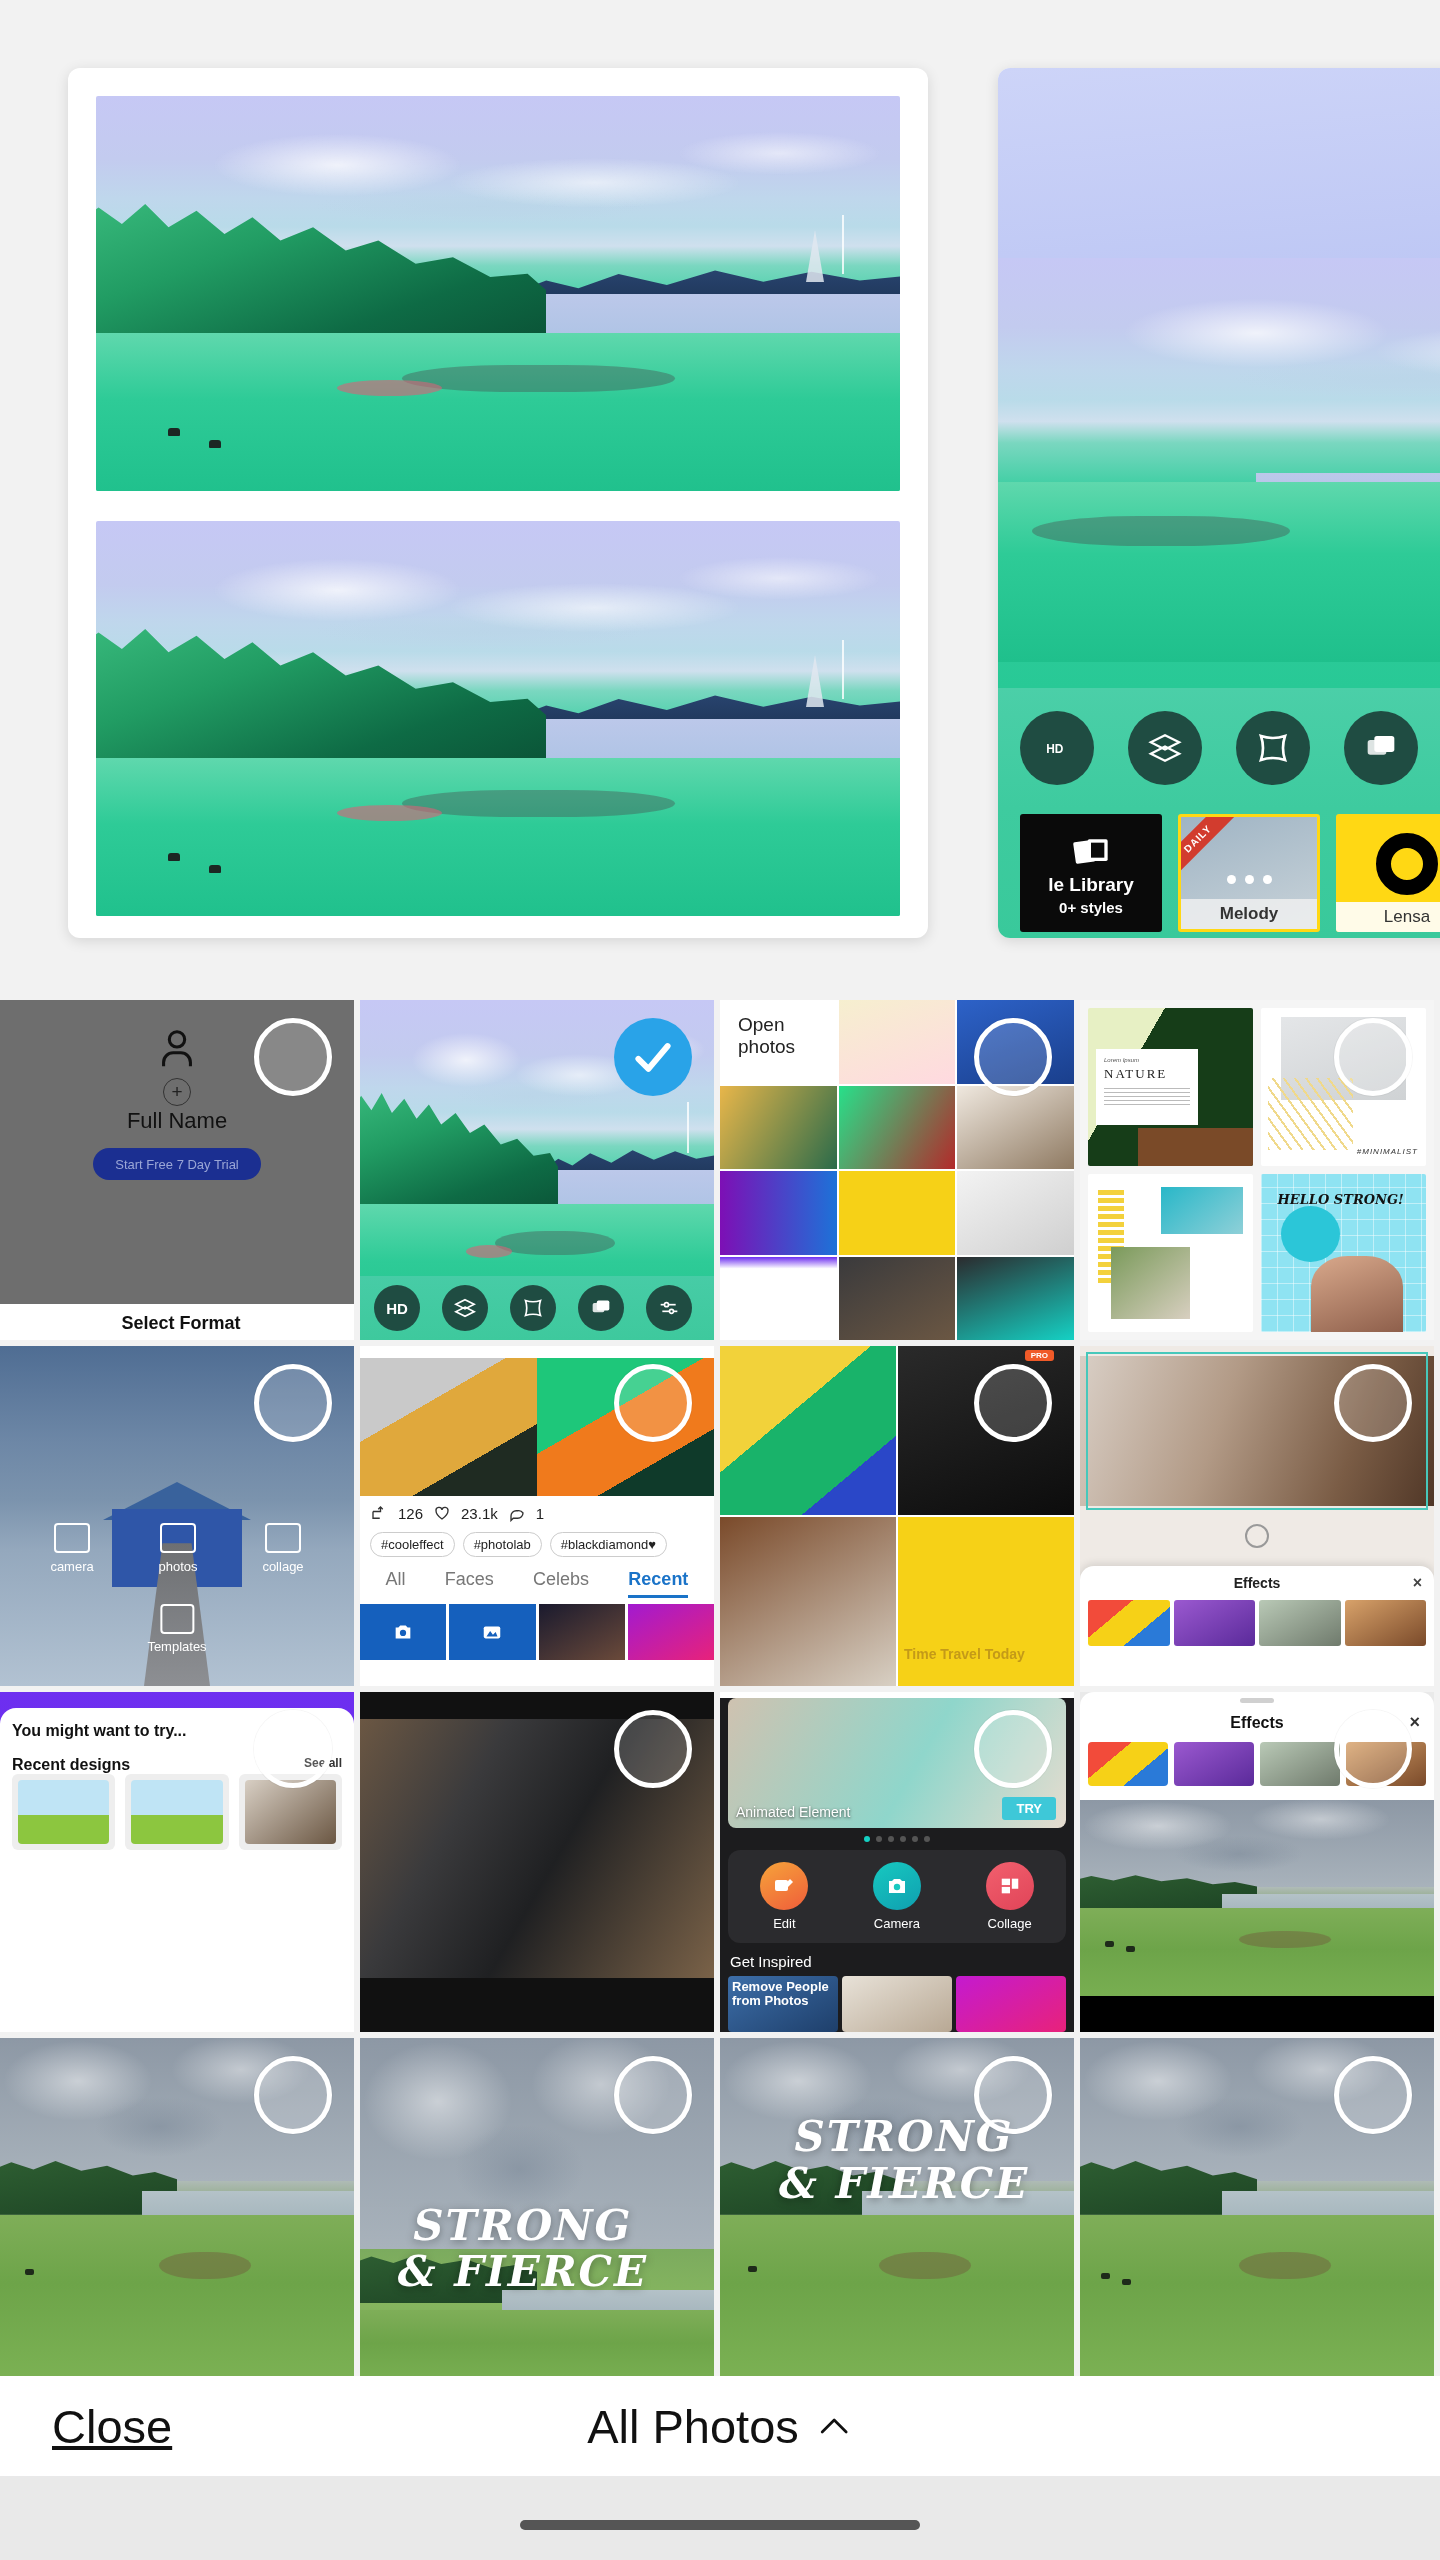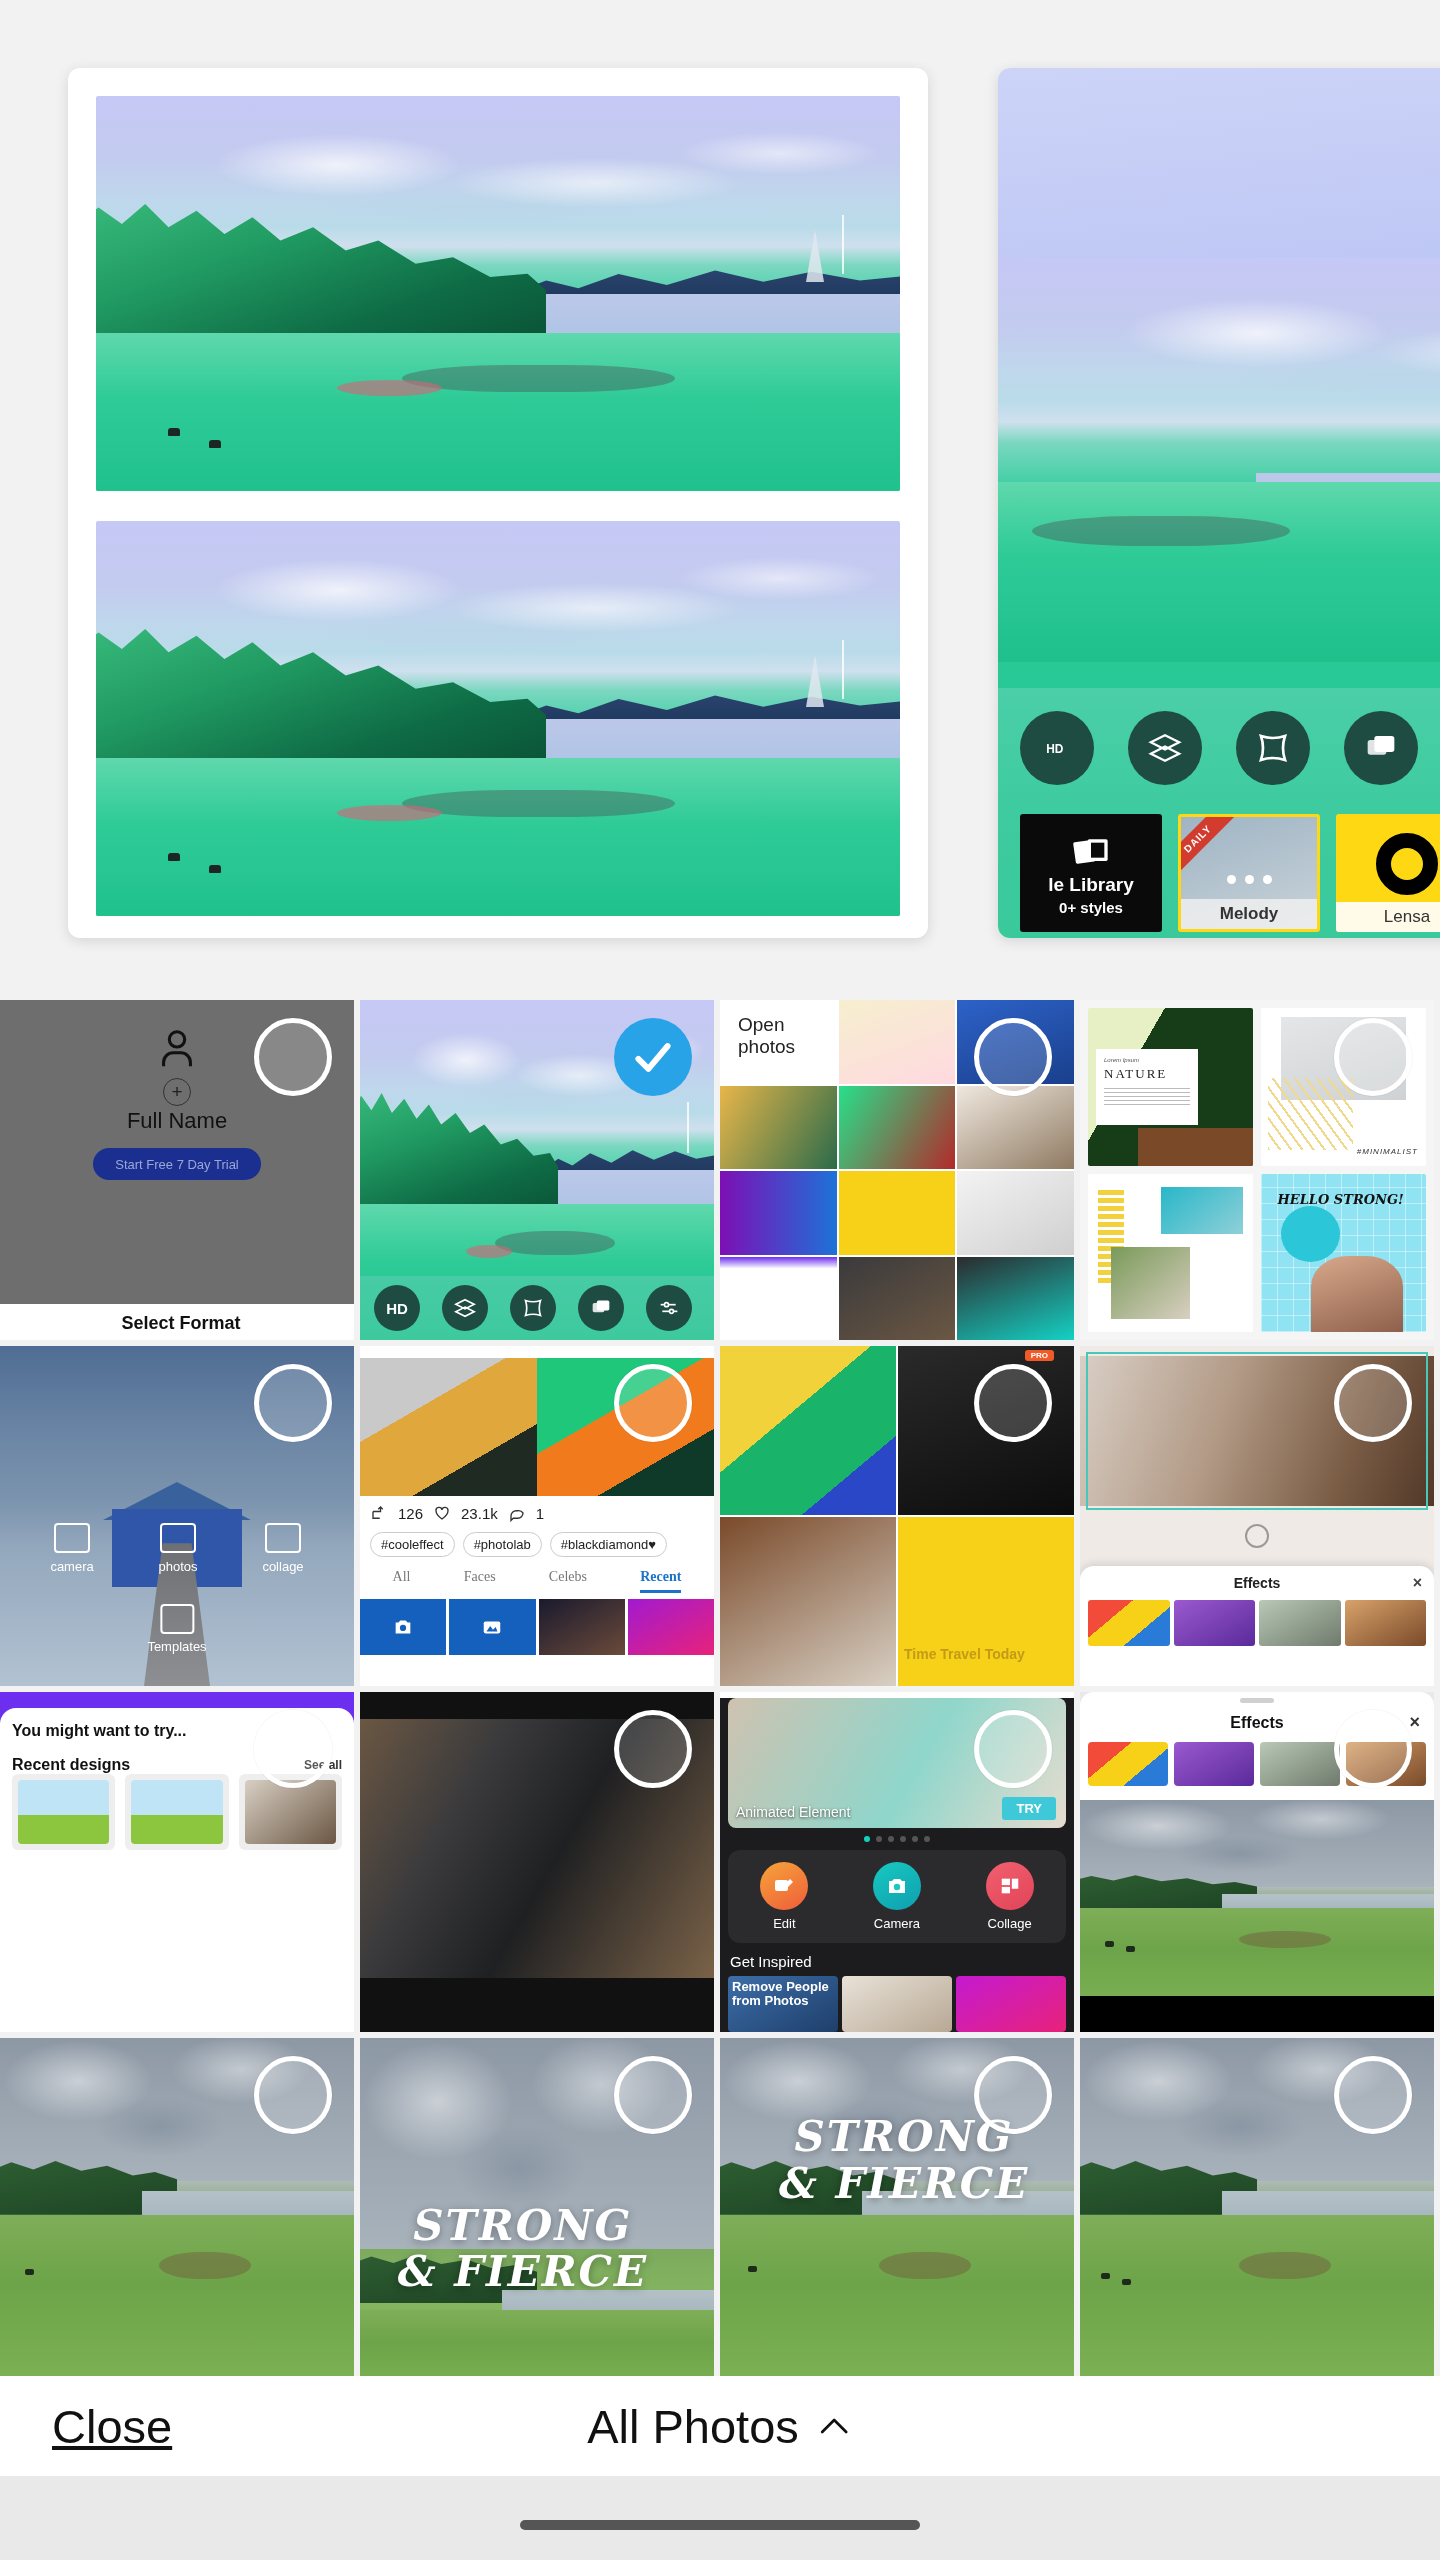--- a/index.html
+++ b/index.html
@@ -170,21 +170,21 @@
   
   .feed { width:100%; height:100%; background:#fff; position:relative;margin-top:12px; }
   .feed .imgs { display:flex; height:138px; }
   .feed .imgs div { flex:1; }
   .feed .stats { display:flex; align-items:center; gap:10px; padding:8px 10px;
     font-size:15px; color:#222; }
   .feed .tags { display:flex; gap:8px; padding:2px 10px; }
   .feed .tag { border:1px solid #ccc; border-radius:14px; padding:4px 10px;
     font-size:13px; color:#222; white-space:nowrap; }
   .feed .tabs { display:flex; justify-content:space-around; padding:10px 6px 6px;
-    font-size:14px; color:#777;font-family:Liberation Serif, serif; }
+    font-size:18px; color:#777; }
   .feed .tabs .act { color:#1a73c8; font-weight:bold; border-bottom:3px solid #1a73c8;
     padding-bottom:5px; }
   .feed .strip { display:flex; height:56px; gap:3px; }
   .feed .strip div { flex:1; }
 
   
   .artgrid { width:100%; height:100%; display:grid; grid-template-columns:1fr 1fr;
     grid-template-rows:1fr 1fr; gap:2px; }
   .artgrid div { position:relative; overflow:hidden; }
 
@@ -209,21 +209,21 @@
     position:relative; padding-top:10px; }
   .canva .sheet { position:absolute; left:0; right:0; top:16px; bottom:0;
     background:#fff; border-radius:16px 16px 0 0; padding:14px 12px; }
   .canva h4 { font-size:16px; color:#111; margin-bottom:10px; }
   .canva .tiles { display:flex; gap:10px; }
   .canva .tile { flex:1; }
   .canva .tile .box { height:82px; background:#eee; border-radius:6px; position:relative;
     overflow:hidden; display:flex; align-items:center; justify-content:center; }
   .canva .tile .phone { width:34px; height:62px; border-radius:5px; }
   .canva .tile span { display:block; font-size:11px; color:#222; margin-top:6px; font-weight:bold;}
-  .canva .rd { display:flex; align-items:center; justify-content:space-between;
+  .canva .rd { display:flex; justify-content:space-between;
     margin:16px 0 0; }
   .canva .rd h4 { margin:0; }
   .canva .rd a { font-size:12px; color:#333; font-weight:bold; }
   .canva .recents { display:flex; gap:10px; }
   .canva .recents .rc { flex:1; height:76px; background:#eee; border-radius:6px;
     padding:6px; }
   .canva .recents .rc .inner { width:100%; height:100%; background:#fff; border-radius:4px;
     overflow:hidden; position:relative; }
 
   

